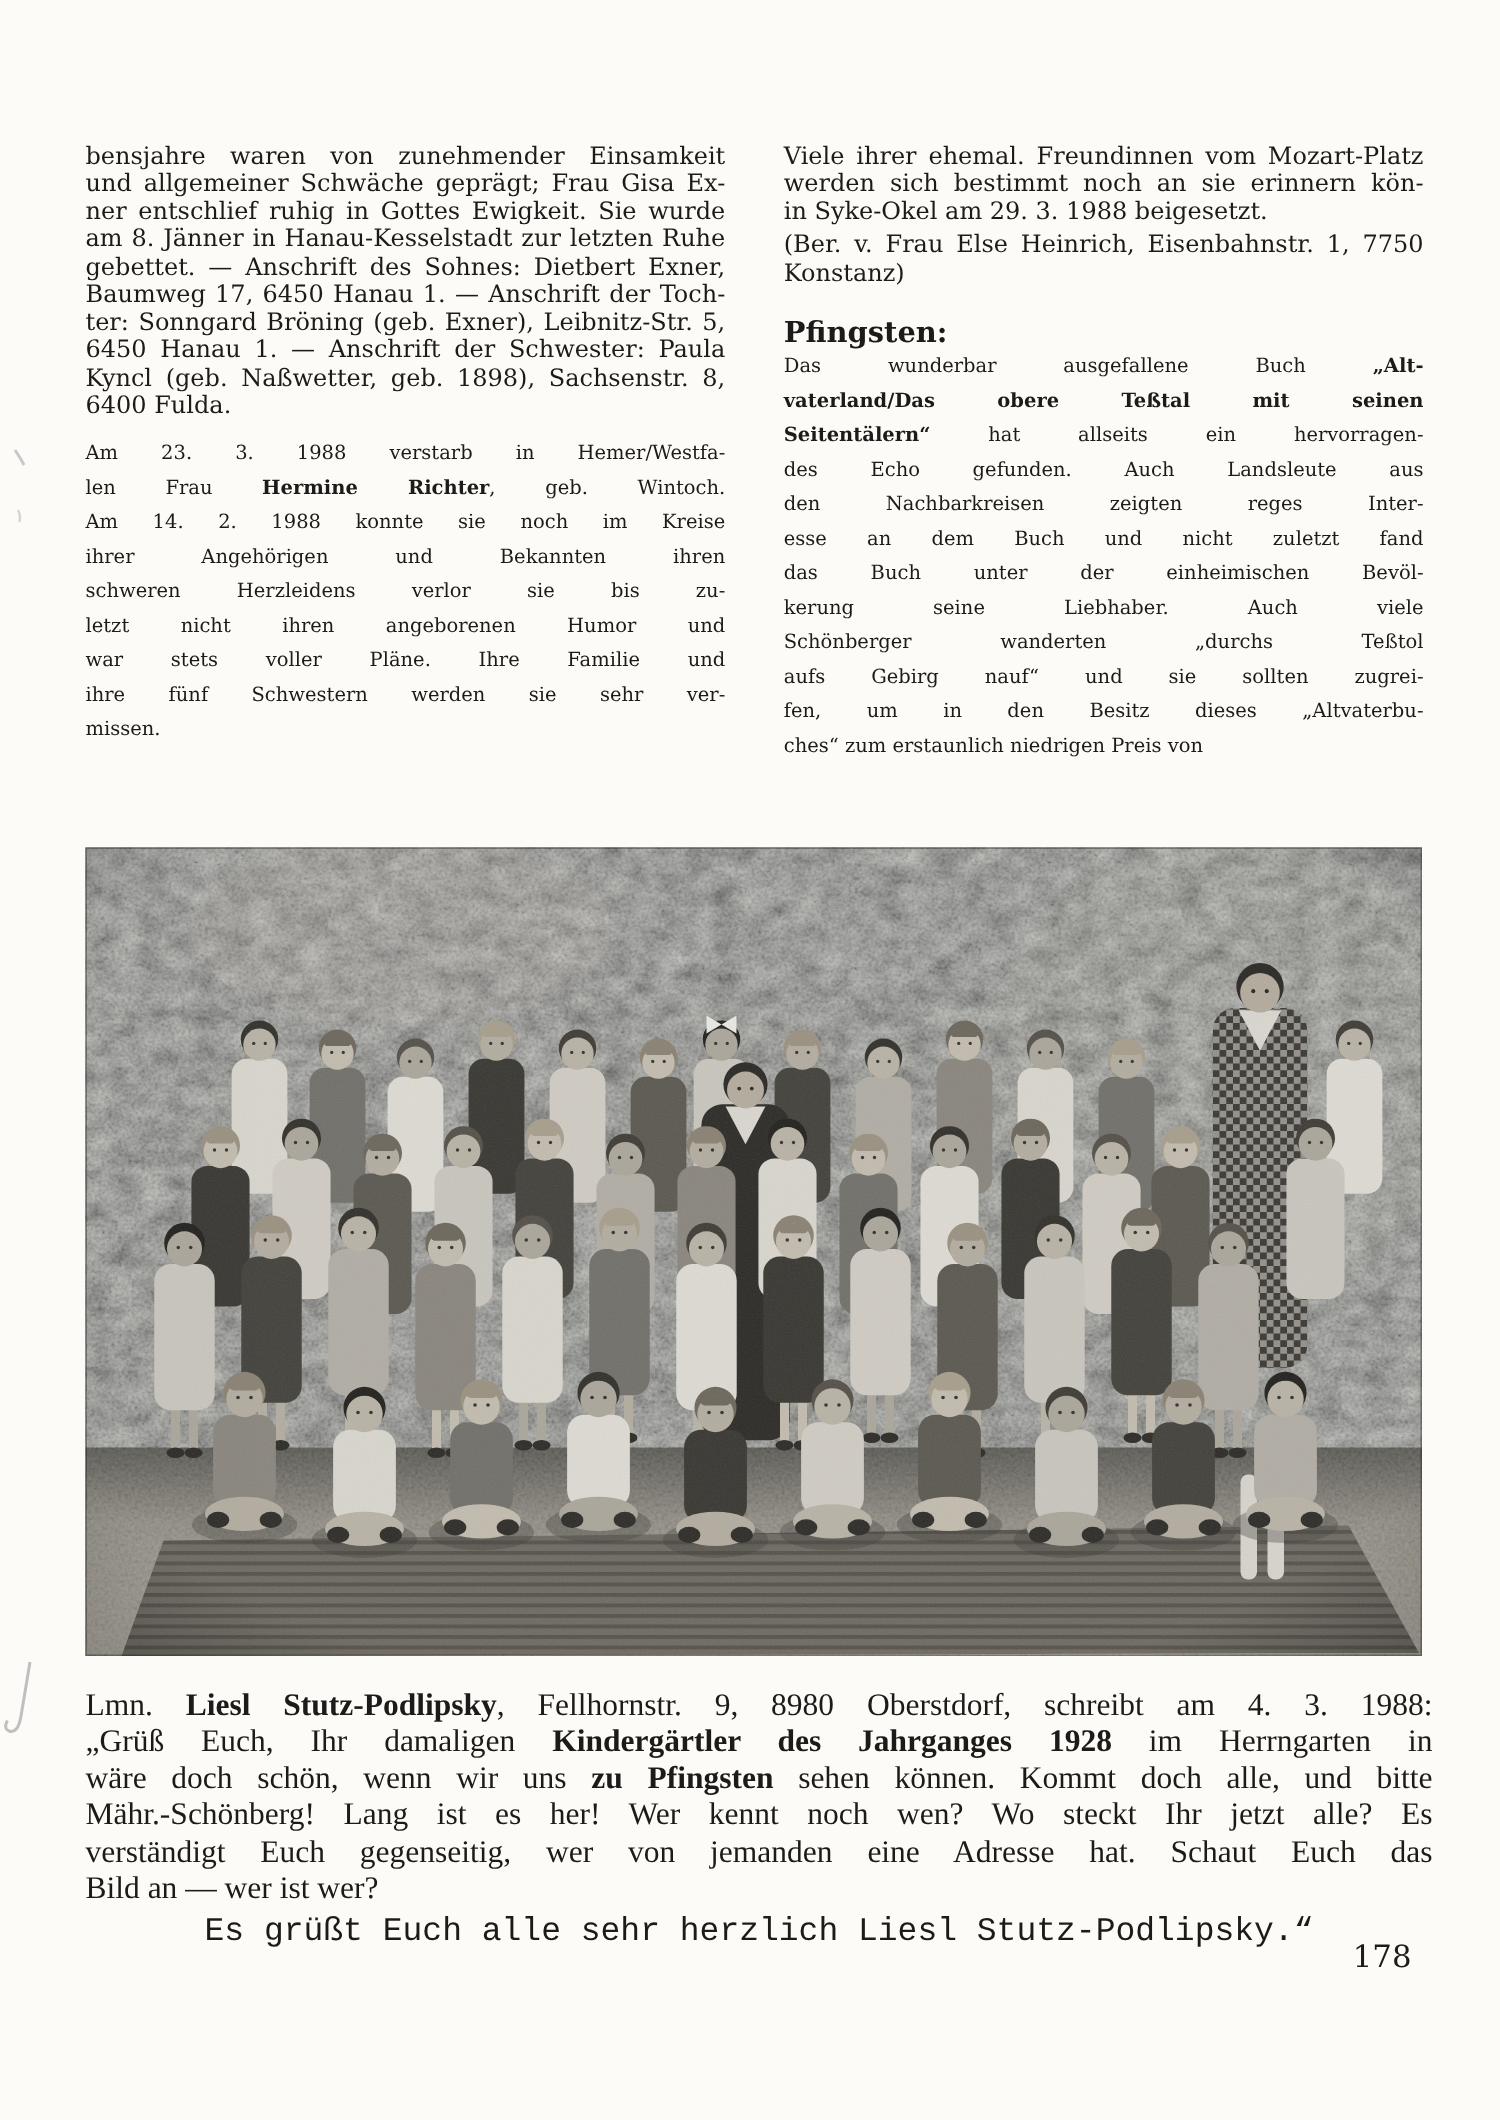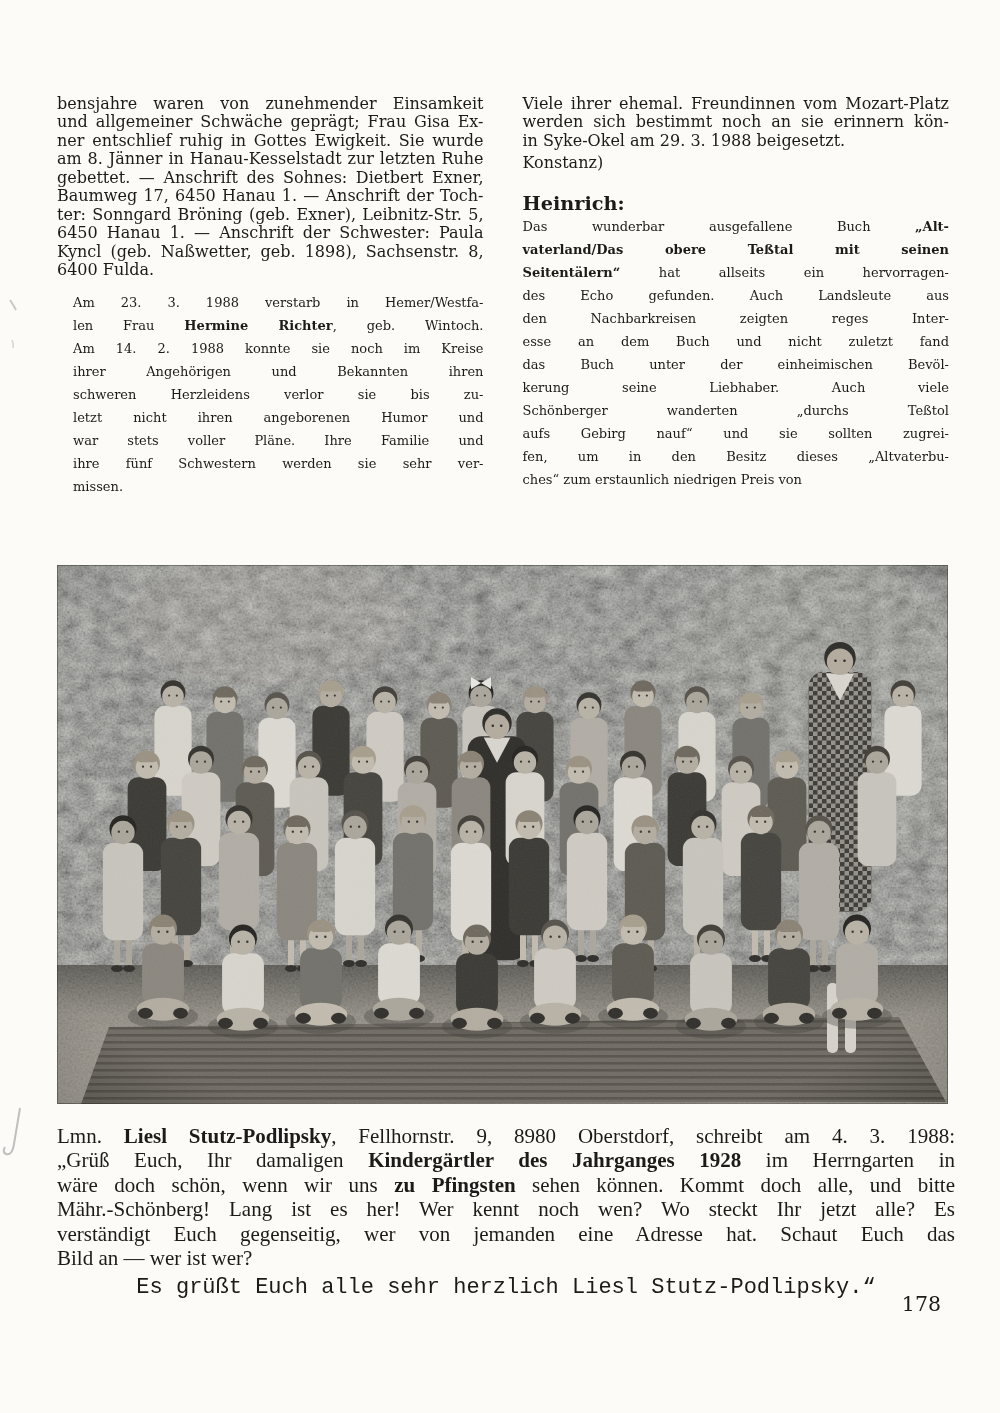--- a/index.html
+++ b/index.html
@@ -9,21 +9,21 @@
     background:#fcfbf7;color:#1c1b19;overflow:hidden;
     font-family:"DejaVu Serif",serif;
   }
   .cols{position:absolute;left:57px;top:95px;width:892px;display:flex;gap:39px;}
   .col{width:431px;}
   .small{font-size:16px;line-height:18.45px;}
   .large{font-size:13px;line-height:23px;}
   .line{text-align:justify;text-align-last:justify;white-space:normal;}
   .line.last{text-align-last:left;}
   .line b{font-weight:bold;}
-  .p-gap{margin-top:11px;margin-left:16px;}
+  .p-gap{margin-top:11px;}
   .p-gap-sm{margin-top:4px;}
   .sonst-head{margin-top:19px;font-weight:bold;font-size:19.3px;line-height:23px;}
   .photo{
     position:absolute;left:57px;top:565px;width:891px;height:539px;
     background:#222;
   }
   .photo svg{display:block;}
   .caption{
     position:absolute;left:57px;top:1124px;width:898px;
     font-family:"Liberation Serif",serif;font-size:21px;line-height:24.4px;
@@ -69,23 +69,24 @@
           <div class="line last"><span>missen.</span></div>
         </div>
     </div>
     <div class="col">
       <div class="small">
           <div class="line"><span>Viele ihrer ehemal. Freundinnen vom Mozart-Platz</span></div>
           <div class="line"><span>werden sich bestimmt noch an sie erinnern kön-</span></div>
           <div class="line last"><span>in Syke-Okel am 29. 3. 1988 beigesetzt.</span></div>
         </div>
       <div class="small p-gap-sm">
+          <div class="line"><span>(Ber. v. Frau Else Heinrich, Eisenbahnstr. 1, 7750</span></div>
           <div class="line last"><span>Konstanz)</span></div>
         </div>
-      <div class="sonst-head">Heinrich:</div>
+      <div class="sonst-head">Pfingsten:</div>
       <div class="large">
           <div class="line"><span>Das wunderbar ausgefallene Buch </span><b>„Alt-</b></div>
           <div class="line"><b>vaterland/Das obere Teßtal mit seinen</b></div>
           <div class="line"><b>Seitentälern“</b><span> hat allseits ein hervorragen-</span></div>
           <div class="line"><span>des Echo gefunden. Auch Landsleute aus</span></div>
           <div class="line"><span>den Nachbarkreisen zeigten reges Inter-</span></div>
           <div class="line"><span>esse an dem Buch und nicht zuletzt fand</span></div>
           <div class="line"><span>das Buch unter der einheimischen Bevöl-</span></div>
           <div class="line"><span>kerung seine Liebhaber. Auch viele</span></div>
           <div class="line"><span>Schönberger wanderten „durchs Teßtol</span></div>

